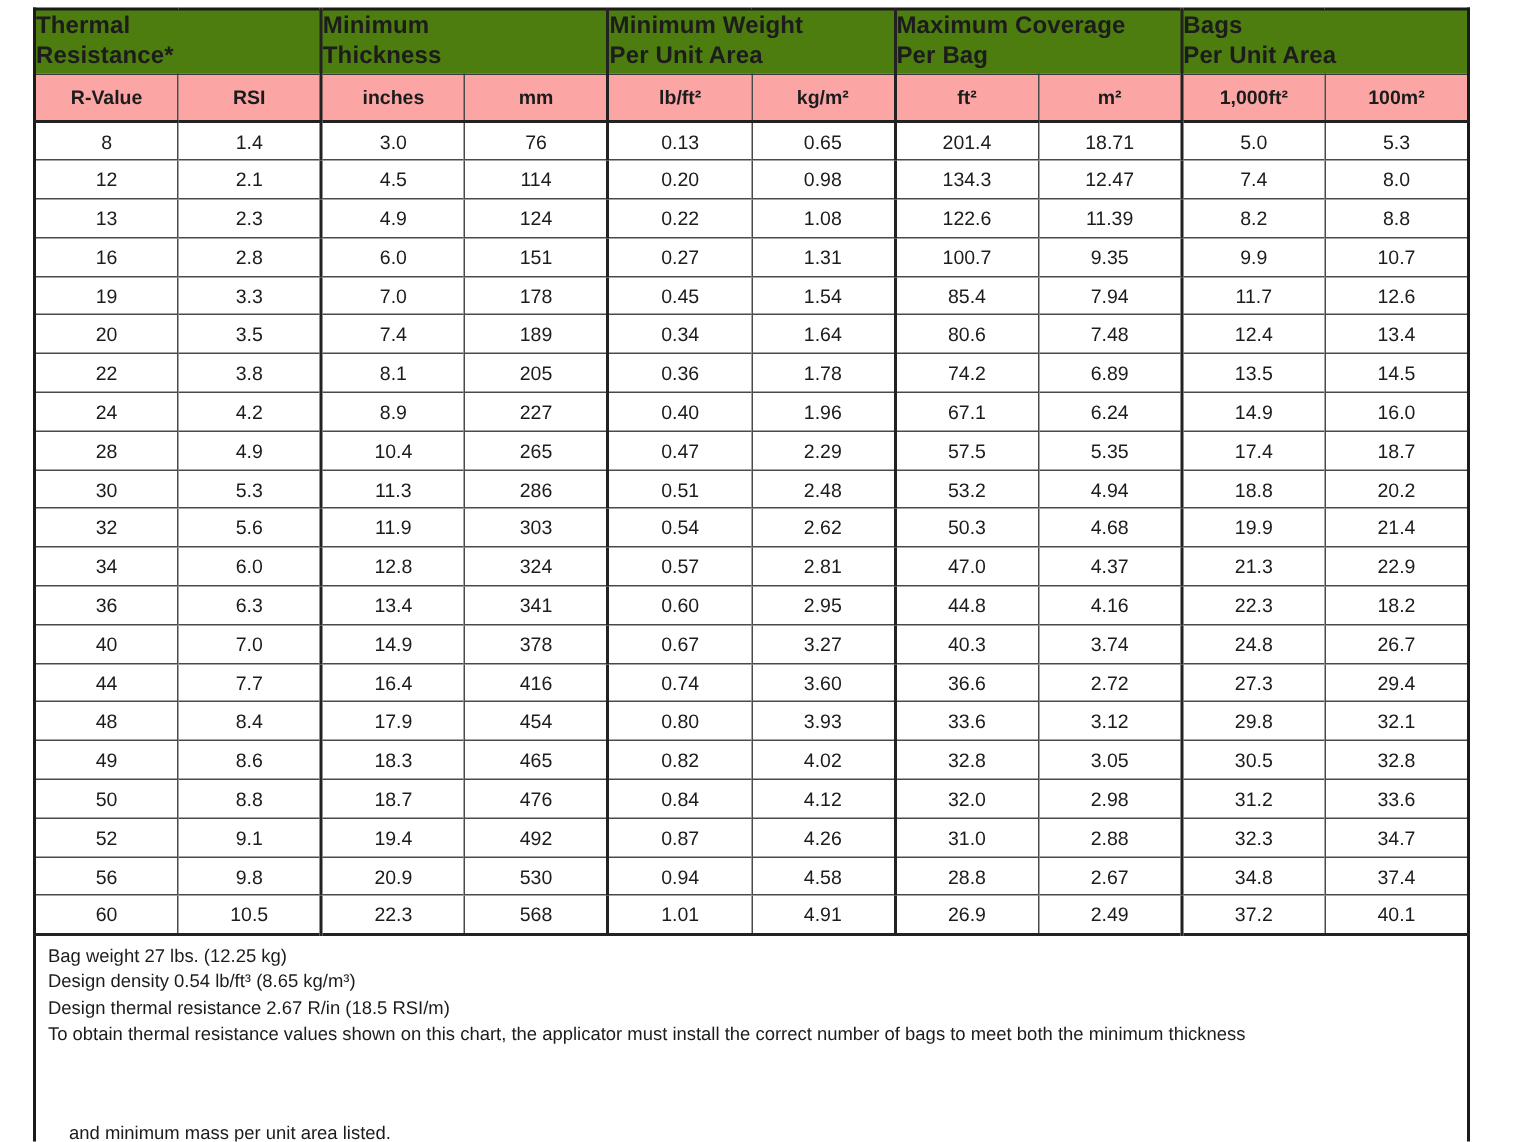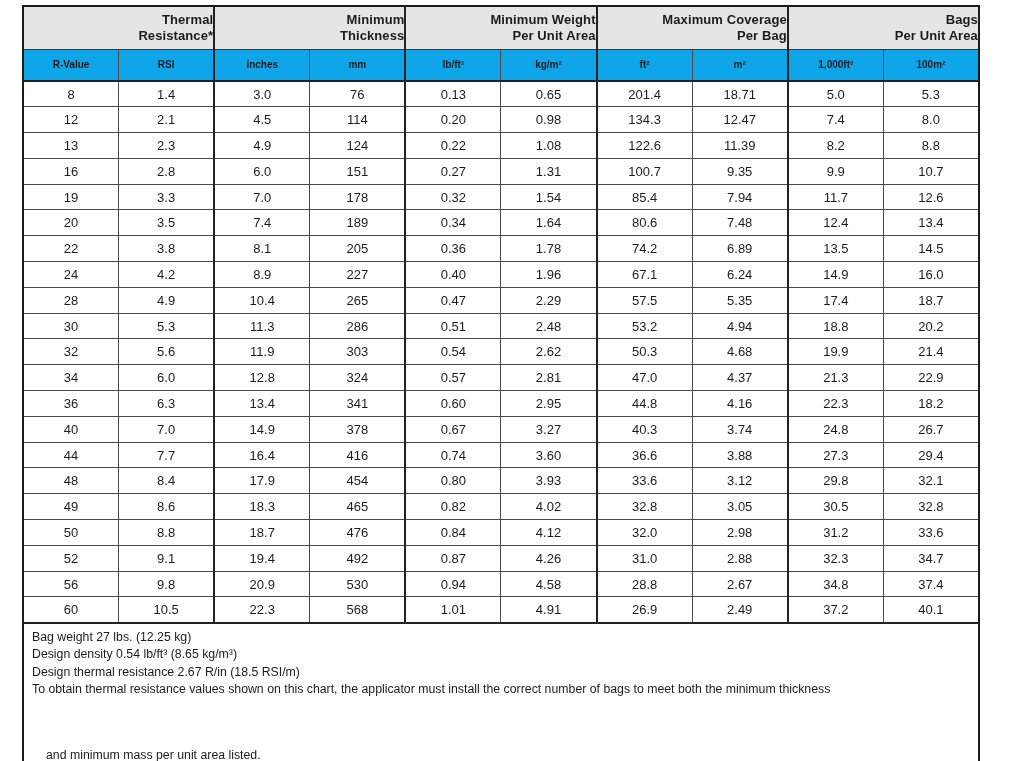--- a/index.html
+++ b/index.html
@@ -16,37 +16,37 @@
     left: 22px; top: 5px;
     width: 956px;
     border-collapse: collapse;
     table-layout: fixed;
     border: 2px solid #1b1b1b;
   }
   col { width: 95.6px; }
 
   
   thead tr.group-row th {
-    background: #e5e5e5;
+    background: #4d7c0f;
     height: 43px;
-    font-size: 13px;
+    font-size: 16px;
     font-weight: bold;
-    text-align: right;
+    text-align: left;
     vertical-align: middle;
     line-height: 1.25;
     border-bottom: 1px solid #3a3a3a;
     letter-spacing: 0.1px;
   }
   thead tr.group-row th + th { border-left: 2px solid #222; }
 
   
   thead tr.sub-row th {
-    background: #0ea5e9;
+    background: #fca5a5;
     height: 32px;
-    font-size: 10px;
+    font-size: 13px;
     font-weight: bold;
     text-align: center;
     vertical-align: middle;
     border-left: 1px solid #4a4a4a;
     border-bottom: 2px solid #222;
   }
   thead tr.sub-row th:first-child { border-left: none; }
   thead tr.sub-row th:nth-child(odd):not(:first-child) { border-left: 2px solid #222; }
 
   
@@ -179,21 +179,21 @@
           <td>100.7</td>
           <td>9.35</td>
           <td>9.9</td>
           <td>10.7</td>
         </tr>
         <tr>
           <td>19</td>
           <td>3.3</td>
           <td>7.0</td>
           <td>178</td>
-          <td>0.32</td>
+          <td>0.45</td>
           <td>1.54</td>
           <td>85.4</td>
           <td>7.94</td>
           <td>11.7</td>
           <td>12.6</td>
         </tr>
         <tr>
           <td>20</td>
           <td>3.5</td>
           <td>7.4</td>
@@ -302,21 +302,21 @@
           <td>26.7</td>
         </tr>
         <tr>
           <td>44</td>
           <td>7.7</td>
           <td>16.4</td>
           <td>416</td>
           <td>0.74</td>
           <td>3.60</td>
           <td>36.6</td>
-          <td>3.88</td>
+          <td>2.72</td>
           <td>27.3</td>
           <td>29.4</td>
         </tr>
         <tr>
           <td>48</td>
           <td>8.4</td>
           <td>17.9</td>
           <td>454</td>
           <td>0.80</td>
           <td>3.93</td>

